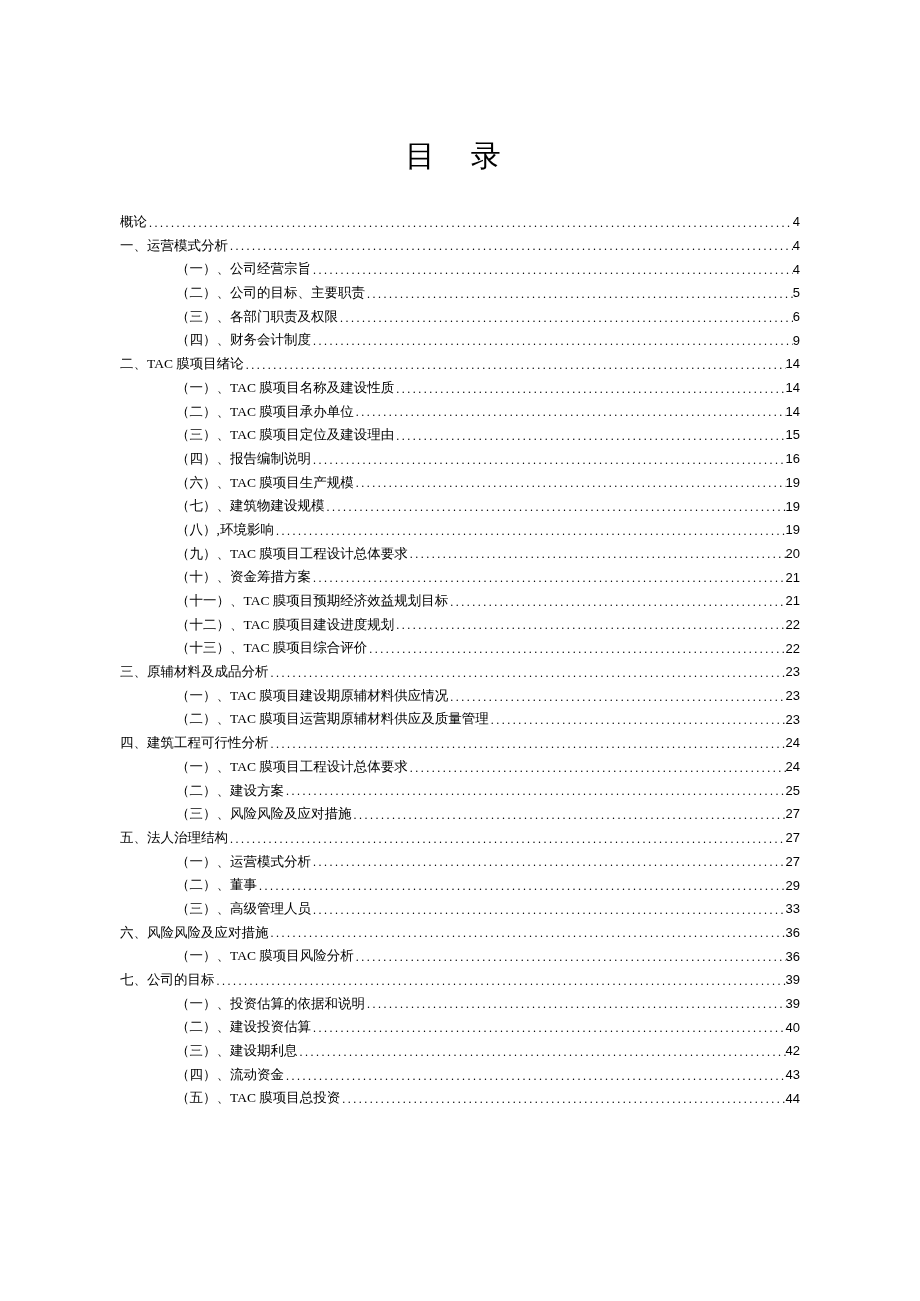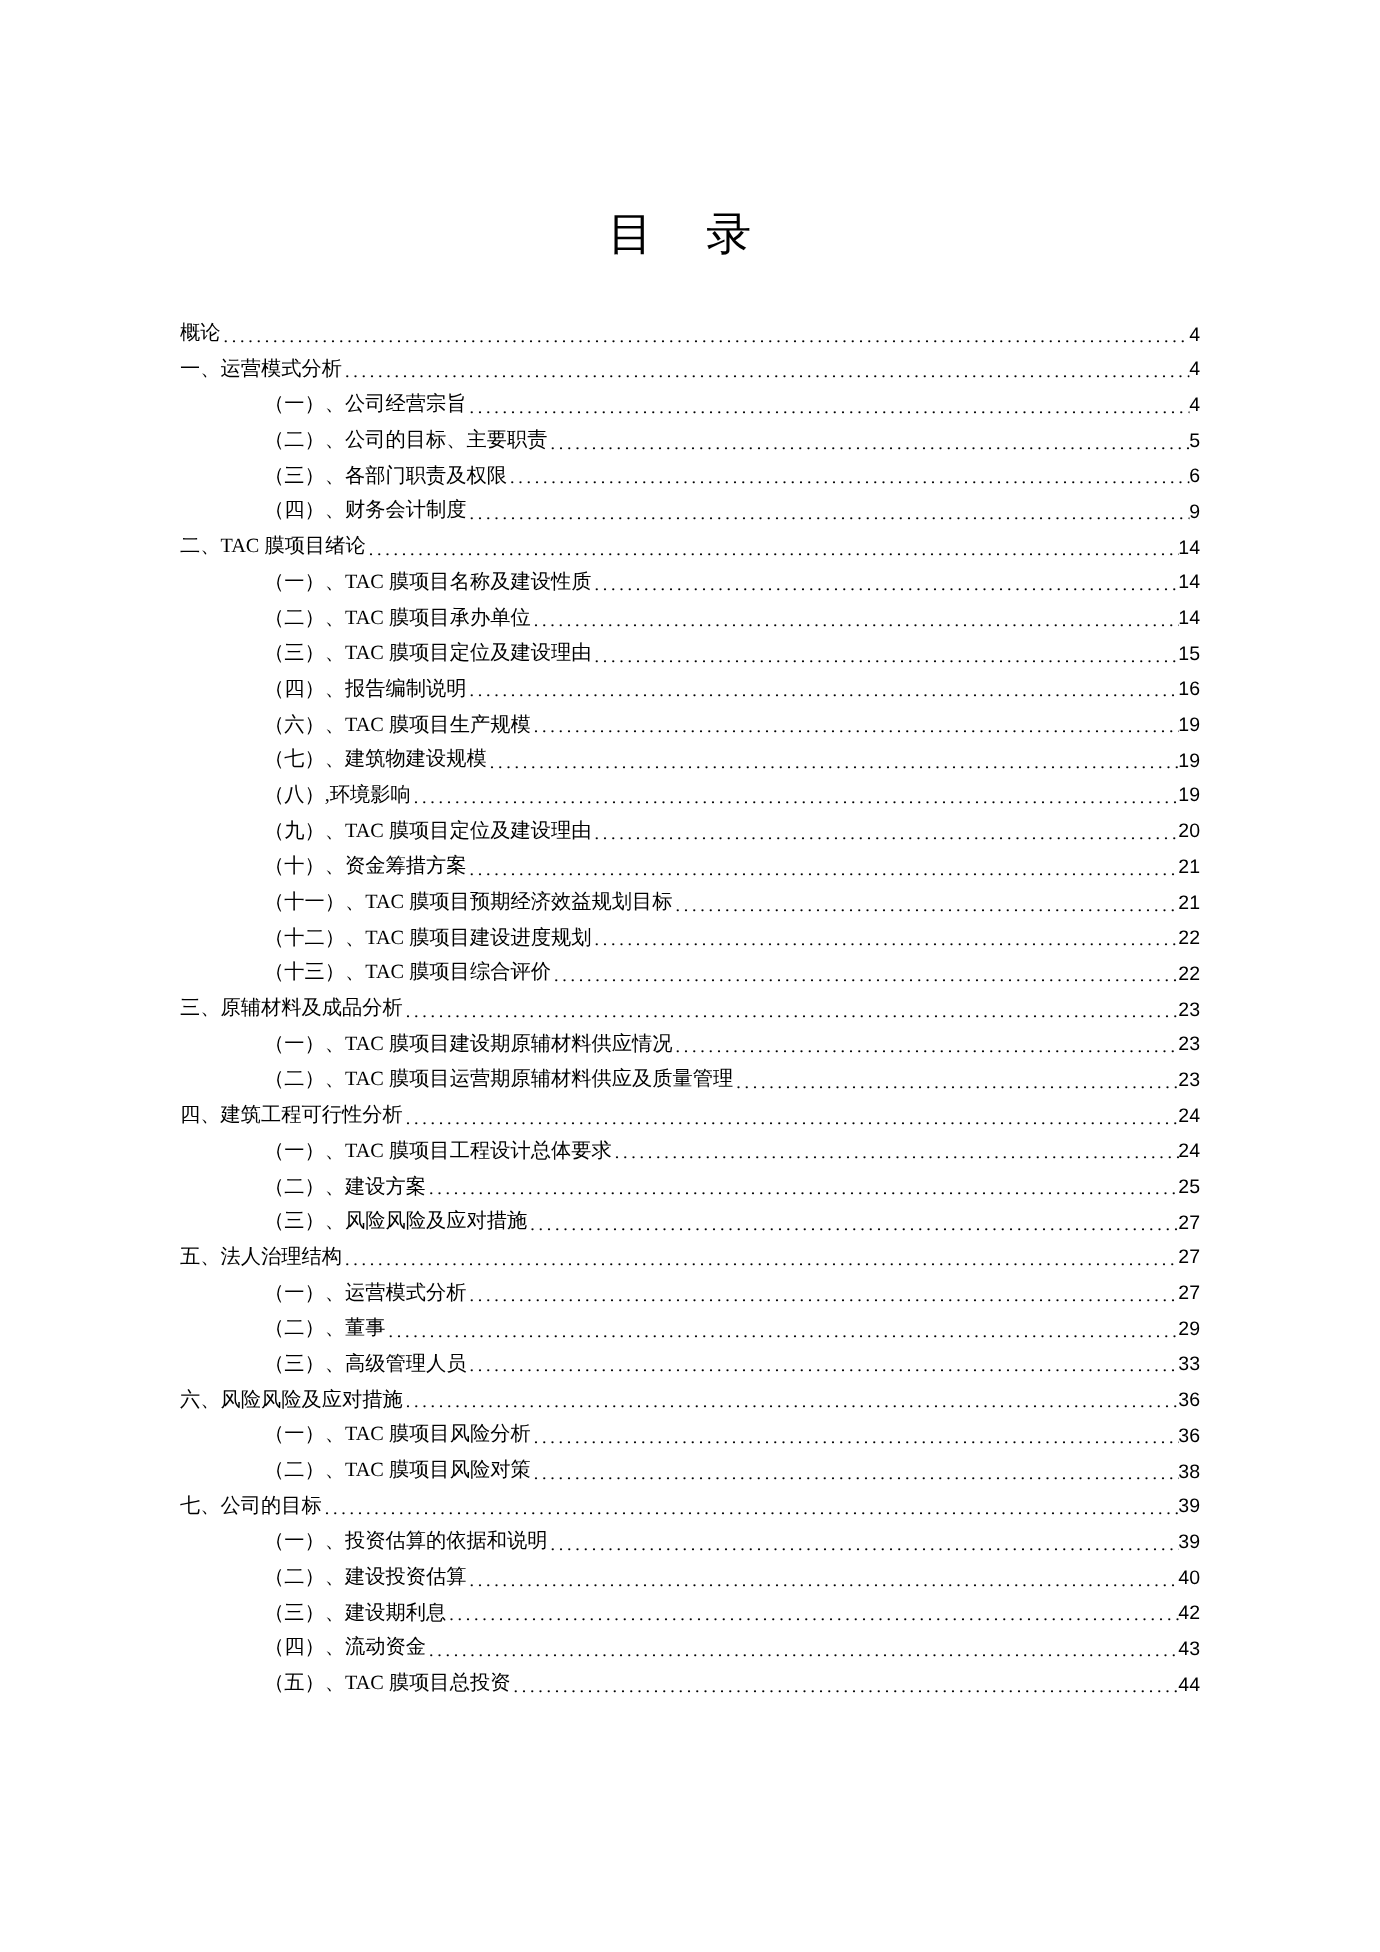--- a/index.html
+++ b/index.html
@@ -23,21 +23,21 @@
     margin-bottom: 38px;
     font-weight: normal;
     margin-top: 36px;
   }
   .toc {
     font-size: 13.5px;
     line-height: 1;
   }
   .toc-row {
     display: flex;
-    align-items: flex-end;
+    align-items: center;
     margin-bottom: 10.2px;
     white-space: nowrap;
   }
   .toc-row.level-0 { padding-left: 0; }
   .toc-row.level-1 { padding-left: 56px; }
   .label { flex: 0 0 auto; }
   .leader {
     flex: 1 1 auto;
     overflow: hidden;
     letter-spacing: 2.5px;
@@ -125,21 +125,21 @@
         <span class="label">（七）、建筑物建设规模</span>
         <span class="leader"></span>
         <span class="pagenum">19</span>
       </div>
       <div class="toc-row level-1">
         <span class="label">（八）,环境影响</span>
         <span class="leader"></span>
         <span class="pagenum">19</span>
       </div>
       <div class="toc-row level-1">
-        <span class="label">（九）、TAC 膜项目定位及建设理由</span>
+        <span class="label">（九）、TAC 膜项目工程设计总体要求</span>
         <span class="leader"></span>
         <span class="pagenum">20</span>
       </div>
       <div class="toc-row level-1">
         <span class="label">（十）、资金筹措方案</span>
         <span class="leader"></span>
         <span class="pagenum">21</span>
       </div>
       <div class="toc-row level-1">
         <span class="label">（十一）、TAC 膜项目预期经济效益规划目标</span>
@@ -213,25 +213,20 @@
       </div>
       <div class="toc-row level-0">
         <span class="label">六、风险风险及应对措施</span>
         <span class="leader"></span>
         <span class="pagenum">36</span>
       </div>
       <div class="toc-row level-1">
         <span class="label">（一）、TAC 膜项目风险分析</span>
         <span class="leader"></span>
         <span class="pagenum">36</span>
-      </div>
-      <div class="toc-row level-1">
-        <span class="label">（二）、TAC 膜项目风险对策</span>
-        <span class="leader"></span>
-        <span class="pagenum">38</span>
       </div>
       <div class="toc-row level-0">
         <span class="label">七、公司的目标</span>
         <span class="leader"></span>
         <span class="pagenum">39</span>
       </div>
       <div class="toc-row level-1">
         <span class="label">（一）、投资估算的依据和说明</span>
         <span class="leader"></span>
         <span class="pagenum">39</span>

